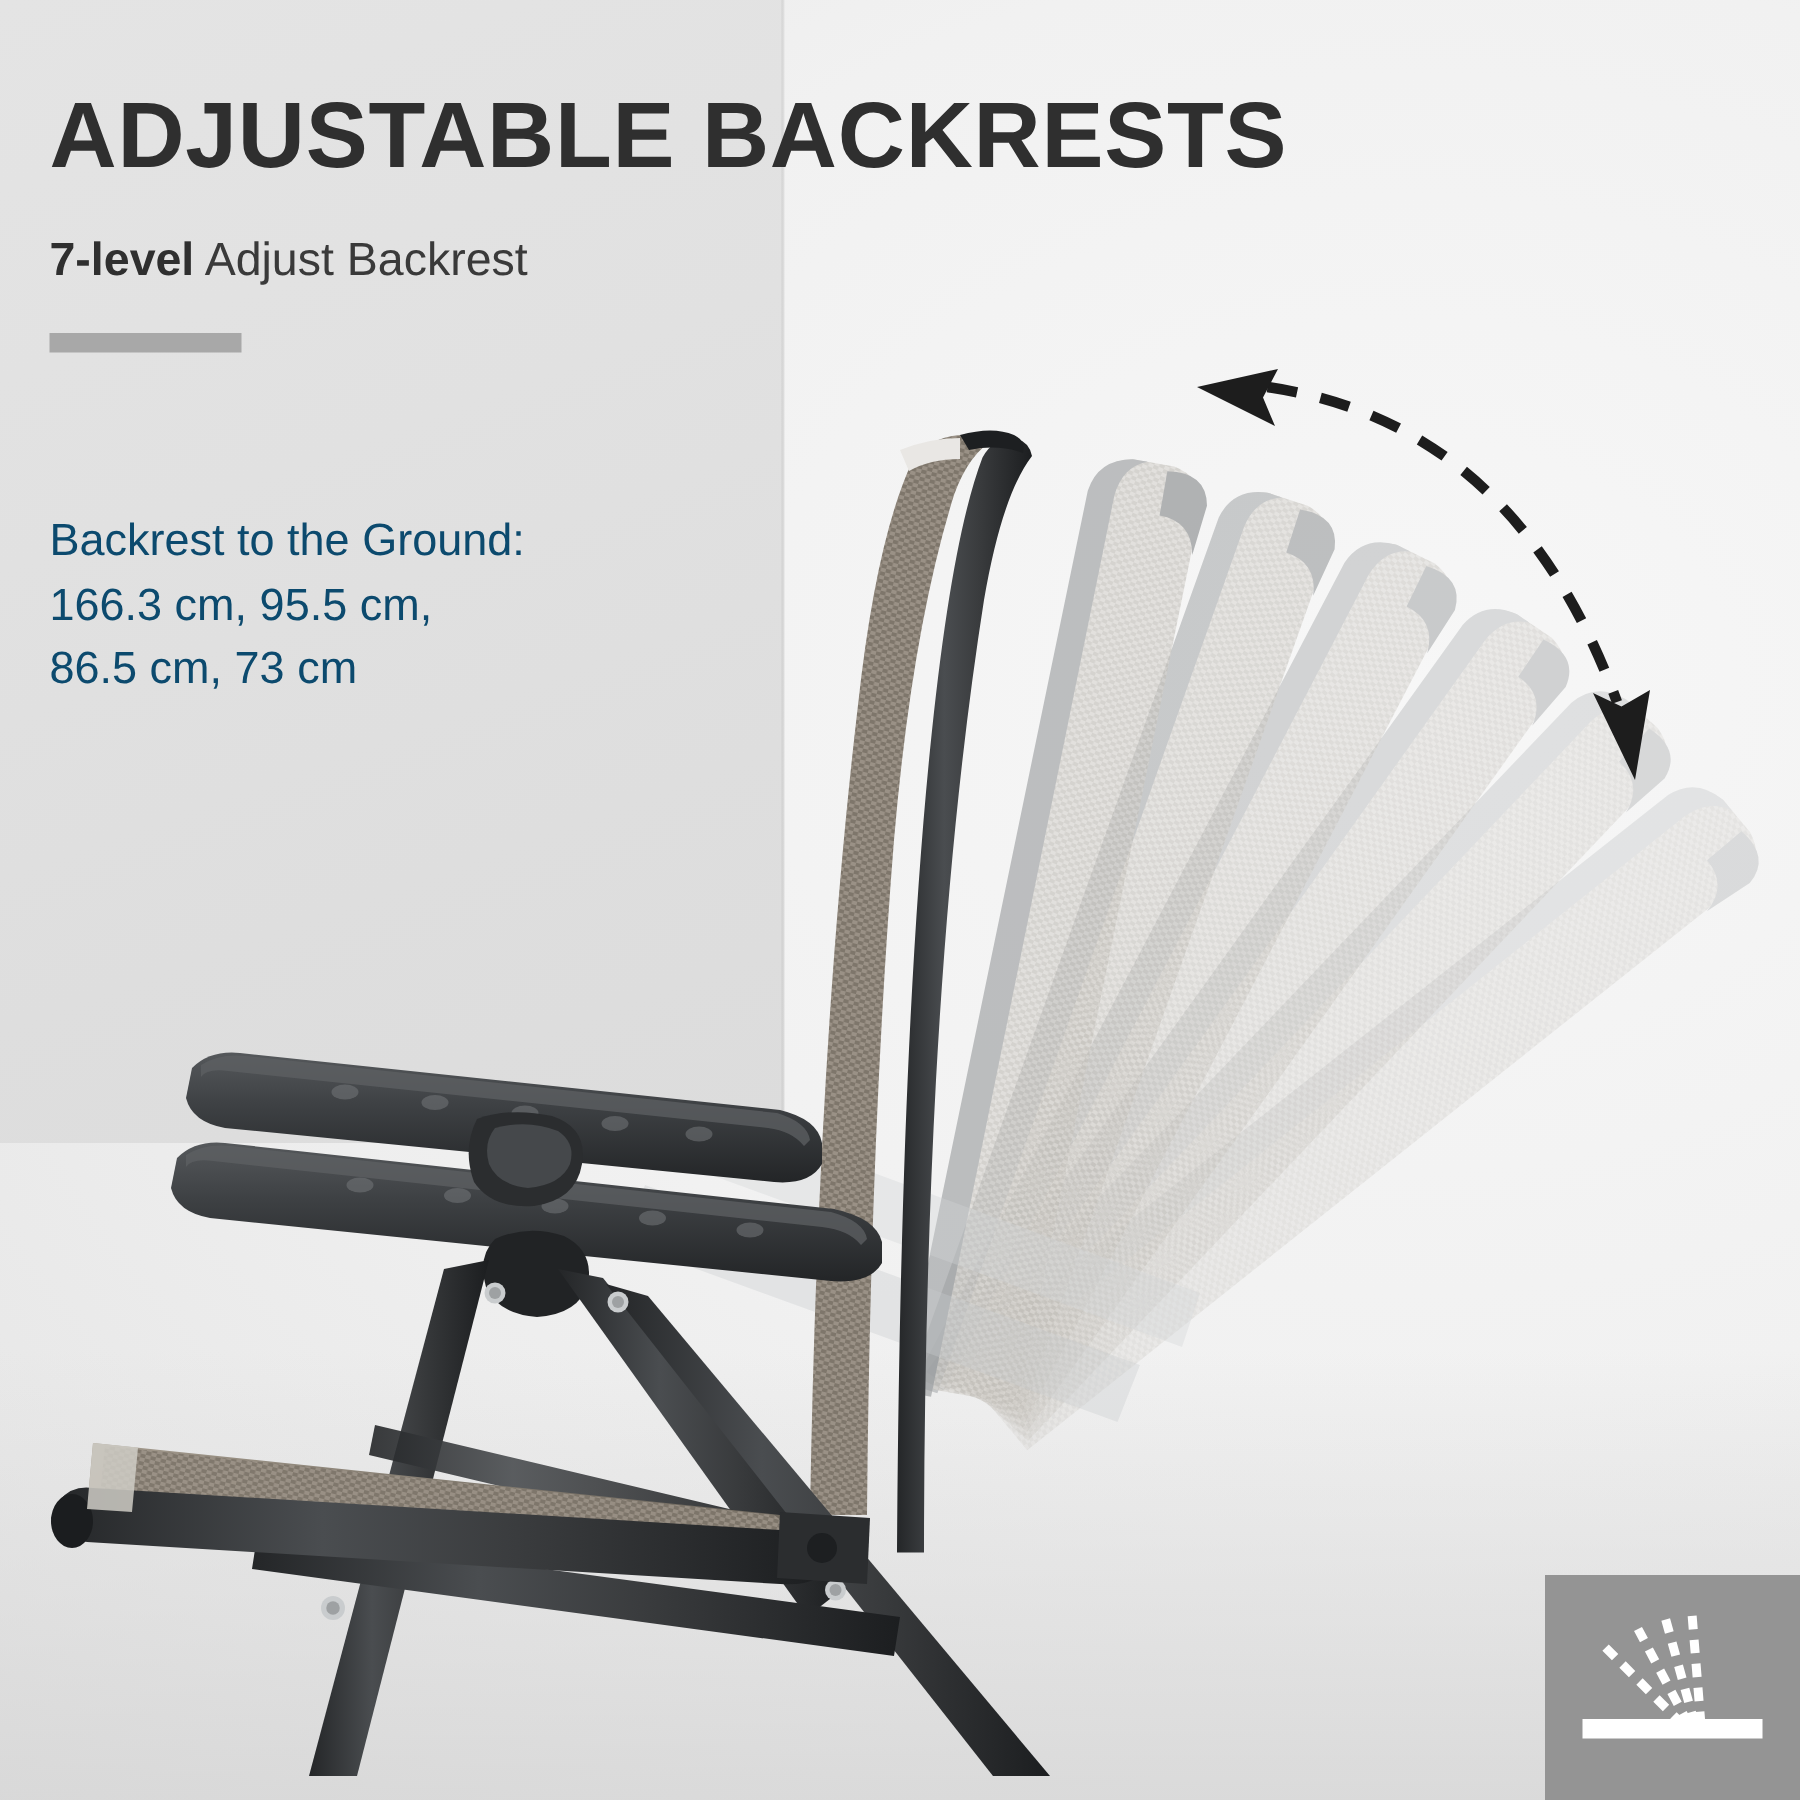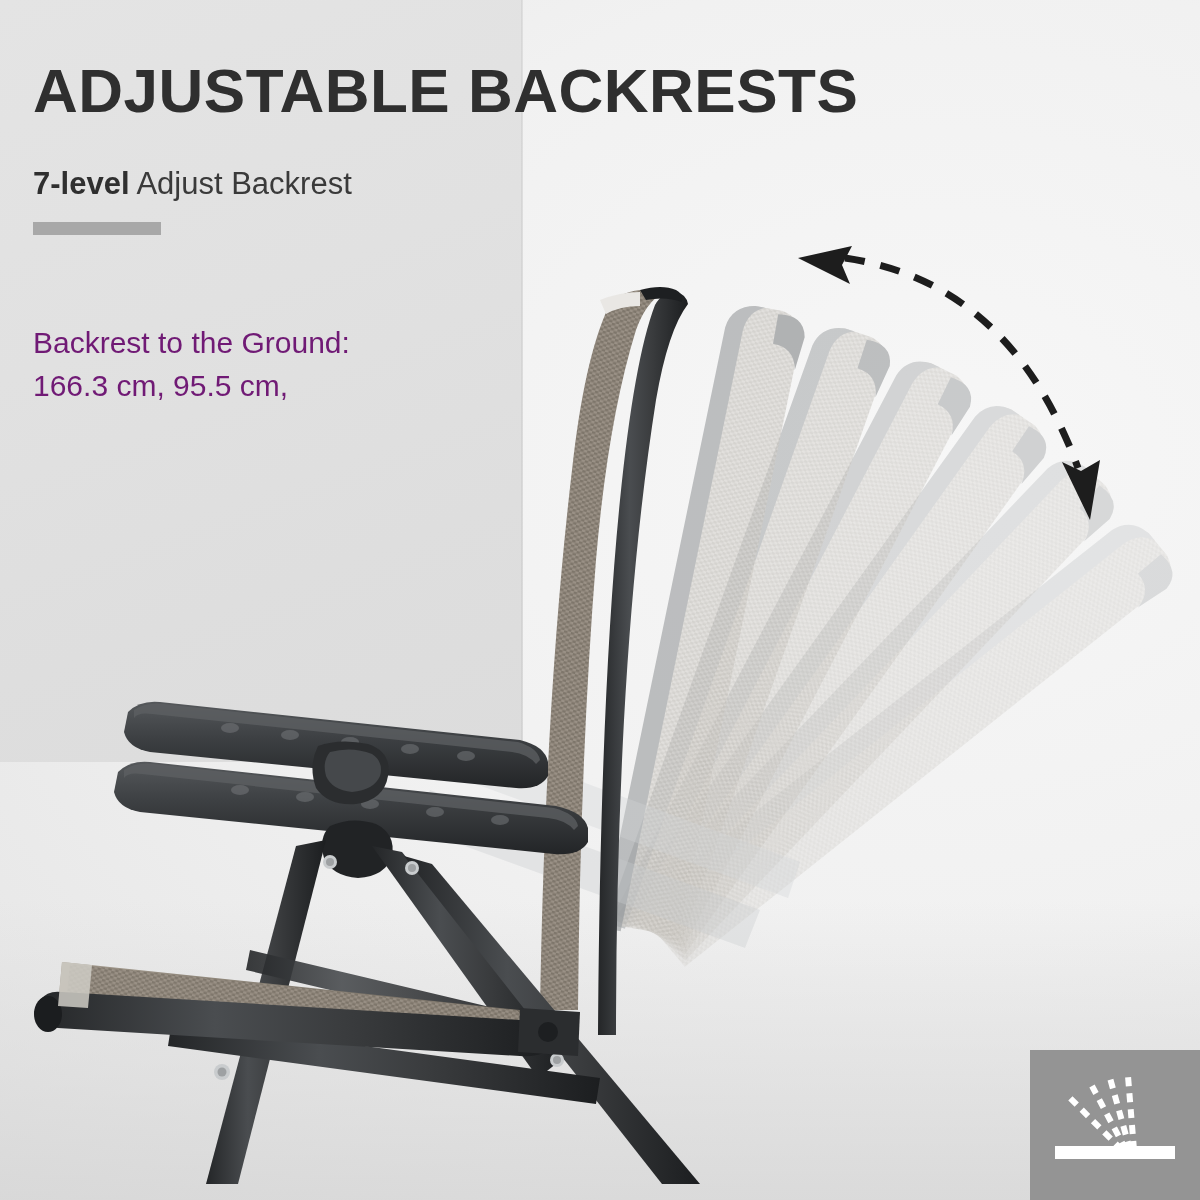--- a/index.html
+++ b/index.html
@@ -30,32 +30,32 @@
     background:linear-gradient(to bottom, rgba(222,222,222,0) 0%, rgba(219,219,219,.55) 55%, rgba(214,214,214,.8) 100%);
   }
 
   
   .headline {
     position:absolute; left:33px; top:60px;
     font-size:62px; font-weight:700; letter-spacing:.5px;
     color:#2f2f2f; white-space:nowrap; line-height:1;
   }
   .subtitle {
-    position:absolute; left:33px; top:165px;
+    position:absolute; left:33px; top:154px;
     font-size:31px; font-weight:300; color:#3a3a3a; line-height:1.2;
     white-space:nowrap;
   }
   .subtitle b { font-weight:700; color:#2f2f2f; }
   .accent-bar {
     position:absolute; left:33px; top:222px;
     width:128px; height:13px; background:#a8a8a8;
   }
   .body-copy {
-    position:absolute; left:33px; top:322px;
-    font-size:30px; font-weight:300; color:#701a75;
+    position:absolute; left:33px; top:340px;
+    font-size:30px; font-weight:300; color:#0c4a6e;
     line-height:1.42; width:450px;
   }
   .body-copy div { white-space:nowrap; }
 
   
   .photo { position:absolute; left:0; top:0; width:1200px; height:1200px; }
 
   
   .badge {
     position:absolute; left:1030px; top:1050px;
@@ -240,20 +240,21 @@
 
   <div class="subtitle">
     <b>7-level</b><span> Adjust Backrest</span>
   </div>
 
   <div class="accent-bar"></div>
 
   <div class="body-copy">
     <div>Backrest to the Ground:</div>
     <div>166.3 cm, 95.5 cm,</div>
+    <div>86.5 cm, 73 cm</div>
   </div>
 
   <div class="badge">
     <svg viewBox="0 0 170 150" width="170" height="150" xmlns="http://www.w3.org/2000/svg">
       <g stroke="#ffffff" stroke-width="6" stroke-dasharray="9 7" fill="none" stroke-linecap="butt">
         <line x1="92" y1="100" x2="40" y2="48"></line>
         <line x1="96" y1="100" x2="62" y2="36"></line>
         <line x1="100" y1="100" x2="80" y2="28"></line>
         <line x1="104" y1="100" x2="98" y2="26"></line>
       </g>

